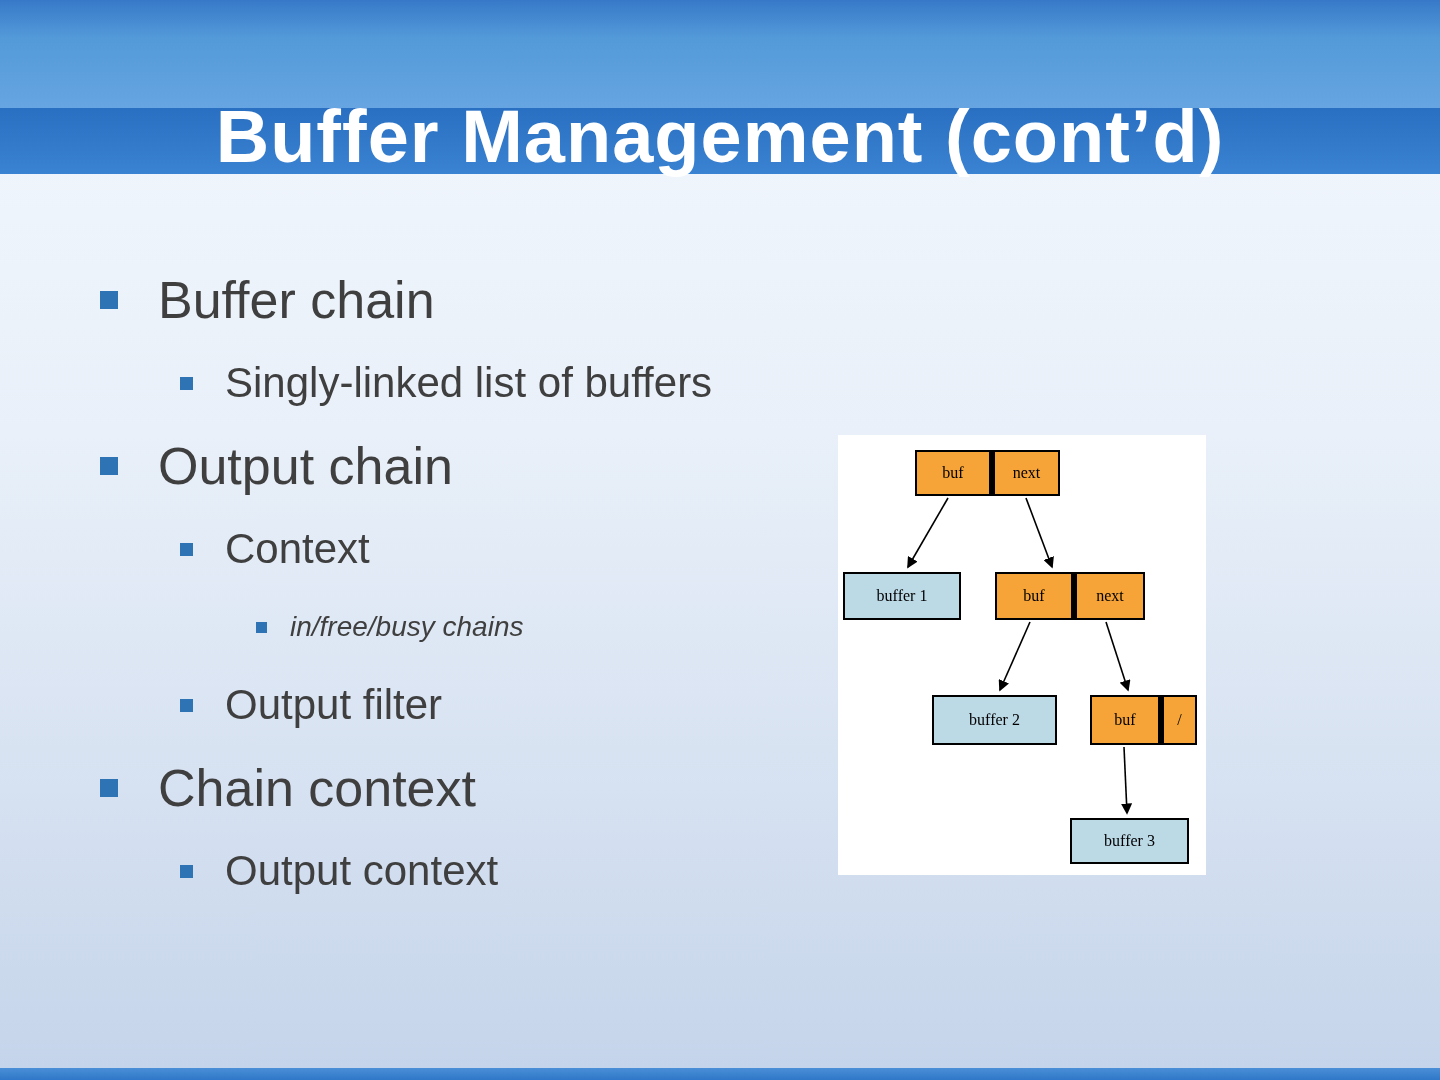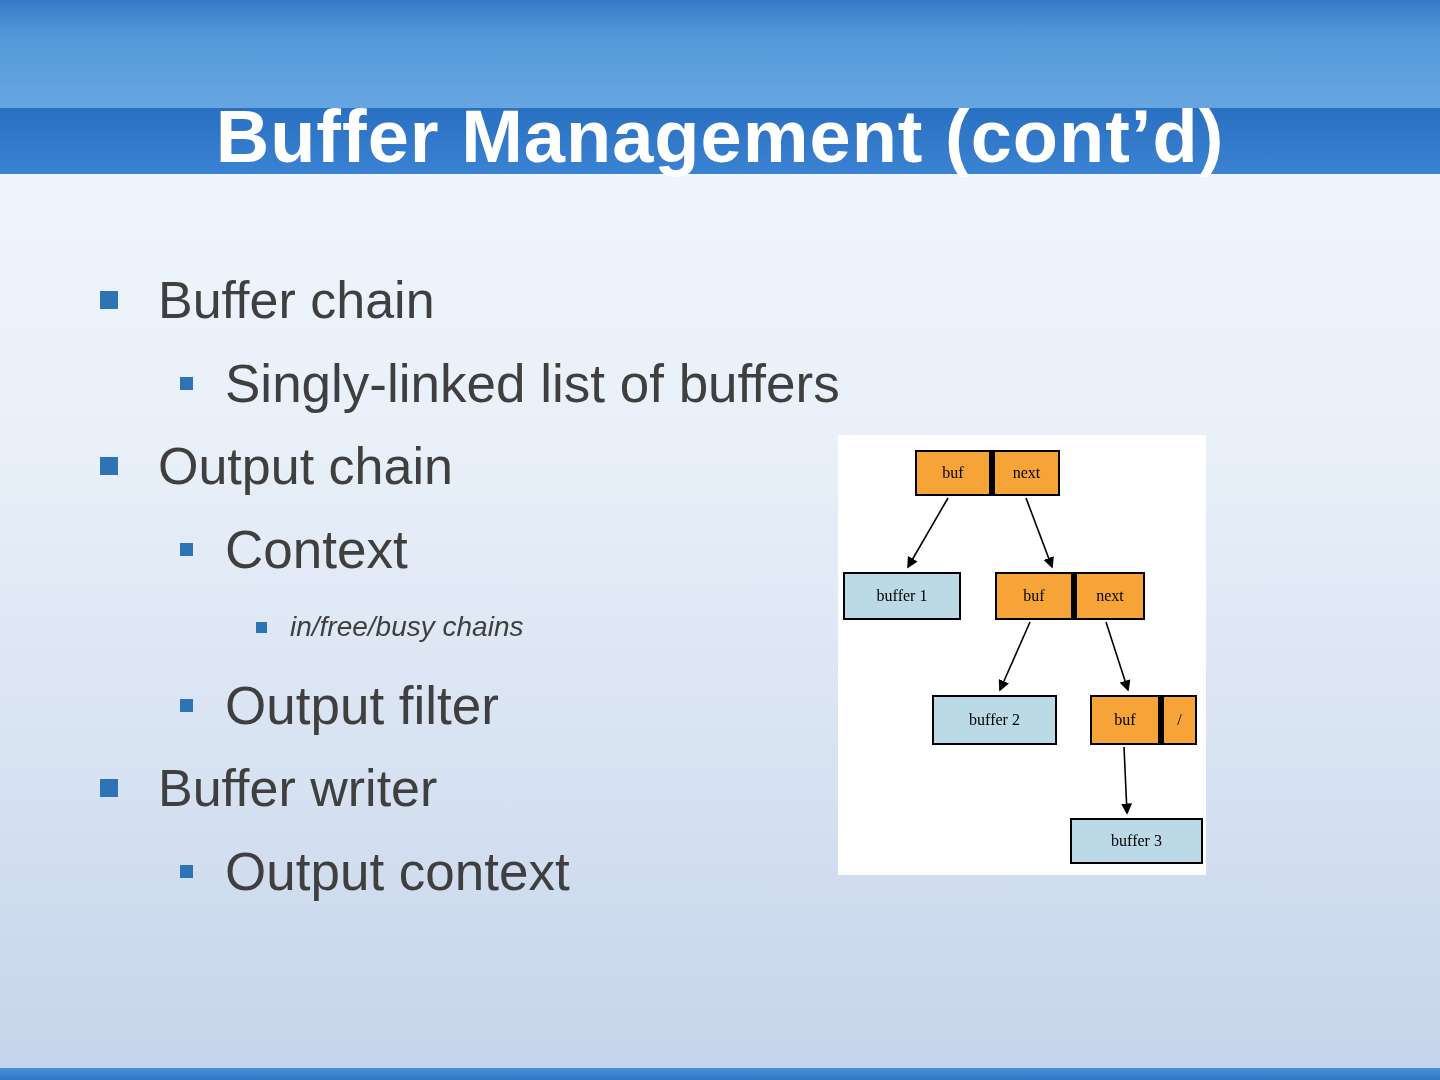--- a/index.html
+++ b/index.html
@@ -61,21 +61,21 @@
     display: flex;
     align-items: center;
     color: #3f3f3f;
   }
   .bullet-row .sq {
     background: #2e74b5;
     flex: 0 0 auto;
   }
   .lvl1 { height: 84px; font-size: 52px; }
   .lvl1 .sq { width: 18px; height: 18px; margin-left: 100px; margin-right: 40px; }
-  .lvl2 { height: 82px; font-size: 53px; }
+  .lvl2 { height: 82px; font-size: 42px; }
   .lvl2 .sq { width: 13px; height: 13px; margin-left: 180px; margin-right: 32px; }
   .lvl3 { height: 74px; font-size: 28px; font-style: italic; }
   .lvl3 .sq { width: 11px; height: 11px; margin-left: 256px; margin-right: 23px; }
 
   
   .diagram-panel {
     position: absolute;
     left: 838px; top: 435px;
     width: 368px; height: 440px;
     background: #ffffff;
@@ -101,21 +101,21 @@
   .link-node .cell + .cell { border-left: 6px solid #000000; }
 
   #node1 { left: 77px;  top: 15px;  width: 145px; height: 46px; }
   #node1 .c0 { width: 72px; } #node1 .c1 { width: 69px; }
   #buffer1 { left: 5px;  top: 137px; width: 118px; height: 48px; }
   #node2 { left: 157px; top: 137px; width: 150px; height: 48px; }
   #node2 .c0 { width: 74px; } #node2 .c1 { width: 72px; }
   #buffer2 { left: 94px; top: 260px; width: 125px; height: 50px; text-align: center; }
   #node3 { left: 252px; top: 260px; width: 107px; height: 50px; }
   #node3 .c0 { width: 66px; } #node3 .c1 { width: 37px; }
-  #buffer3 { left: 232px; top: 383px; width: 133px; height: 46px; }
+  #buffer3 { left: 232px; top: 383px; width: 119px; height: 46px; }
 
   .arrows {
     position: absolute;
     left: 0; top: 0;
     width: 368px; height: 440px;
     pointer-events: none;
   }
   .arrows line { stroke: #000000; stroke-width: 1.6; }
 </style>
 </head>
@@ -149,21 +149,21 @@
     <div class="bullet-row lvl3">
       <span class="sq"></span>
       <span>in/free/busy chains</span>
     </div>
     <div class="bullet-row lvl2">
       <span class="sq"></span>
       <span>Output filter</span>
     </div>
     <div class="bullet-row lvl1">
       <span class="sq"></span>
-      <span>Buffer writer</span>
+      <span>Chain context</span>
     </div>
     <div class="bullet-row lvl2">
       <span class="sq"></span>
       <span>Output context</span>
     </div>
   </div>
 
   <div class="diagram-panel">
 
     <svg class="arrows" viewBox="0 0 368 440" xmlns="http://www.w3.org/2000/svg">

